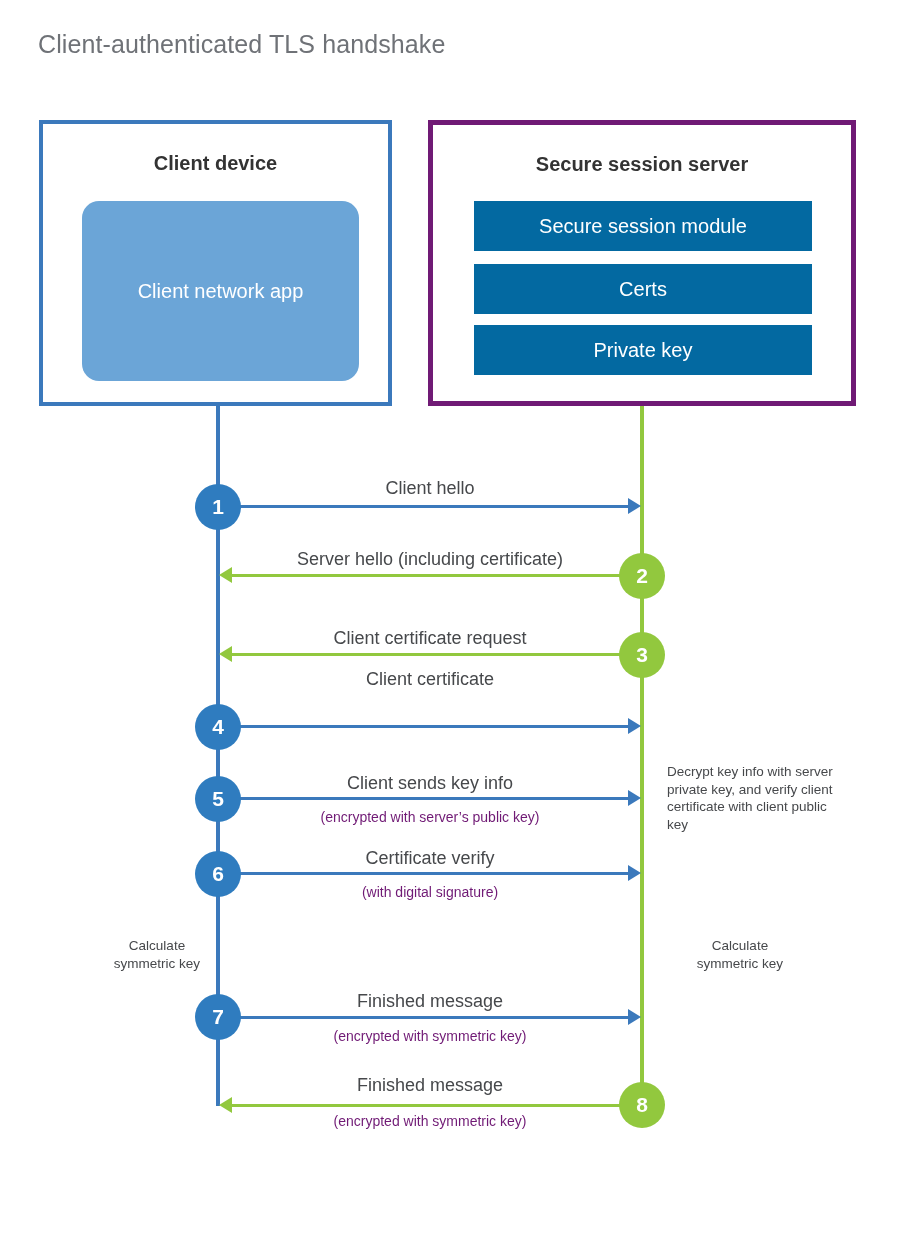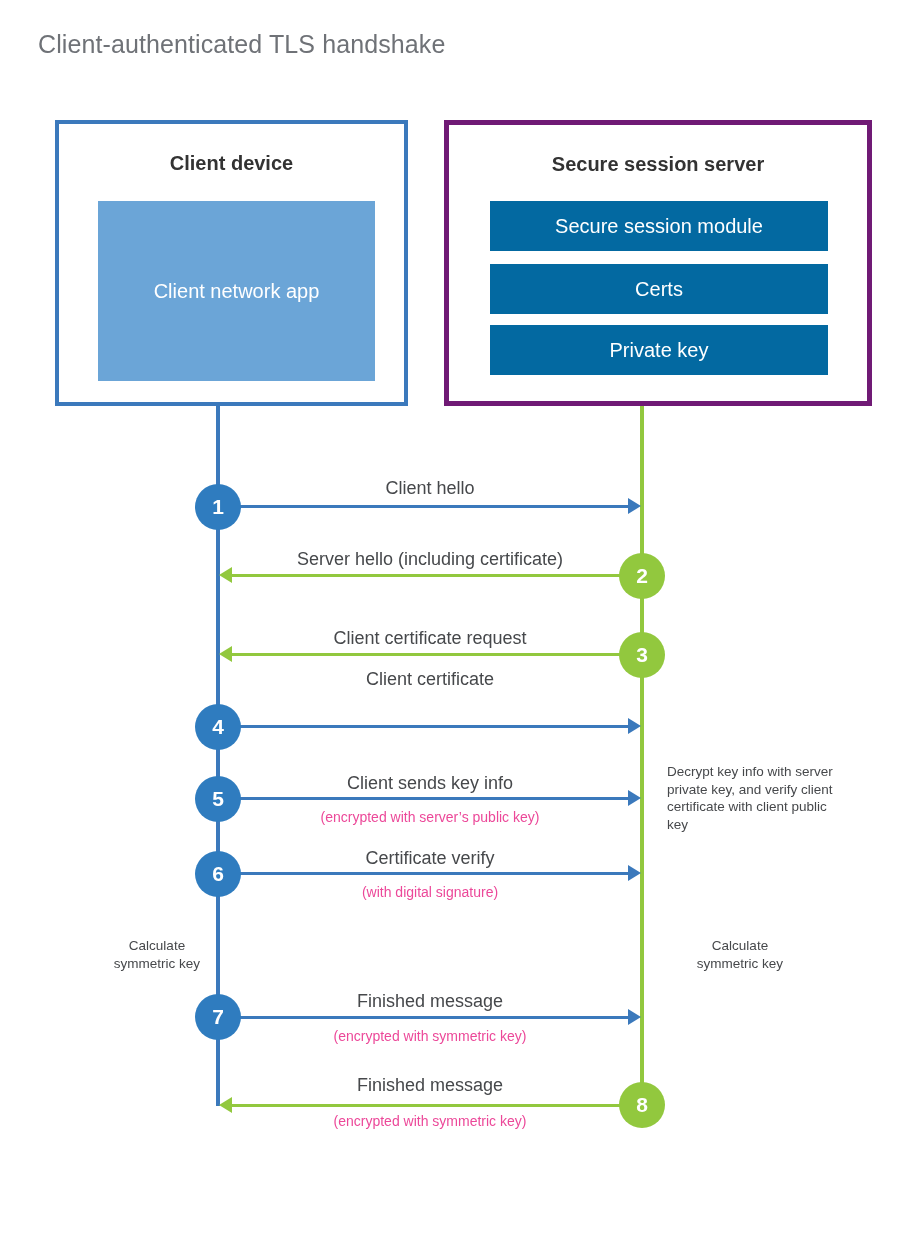--- a/index.html
+++ b/index.html
@@ -31,21 +31,20 @@
     color: #6f7277;
     letter-spacing: 0.1px;
     white-space: nowrap;
   }
 
   
   .actor-box {
     position: absolute;
     background: #ffffff;
     box-sizing: border-box;
-    margin-left: 16px;
   }
   #client-device-box {
     left: 39px;
     top: 120px;
     width: 353px;
     height: 286px;
     border: 4px solid #3b79bc;
   }
   #secure-session-server-box {
     left: 428px;
@@ -75,20 +74,21 @@
     height: 180px;
     background: #6ba5d7;
     color: #ffffff;
     font-size: 20px;
     line-height: 29px;
     text-align: center;
     display: flex;
     align-items: center;
     justify-content: center;
     box-sizing: border-box;
+    border-radius: 17px;
   }
 
   
   .server-module {
     position: absolute;
     left: 41px;
     width: 338px;
     height: 50px;
     background: #0369a1;
     color: #ffffff;
@@ -159,21 +159,21 @@
     position: absolute;
     text-align: center;
     font-size: 18px;
     color: #46484b;
     white-space: nowrap;
   }
   .msg-sublabel {
     position: absolute;
     text-align: center;
     font-size: 14px;
-    color: #ec4899;
+    color: #701a75;
     white-space: nowrap;
   }
 
   
   .side-note {
     position: absolute;
     font-size: 13.5px;
     line-height: 17.5px;
     color: #46484b;
   }

